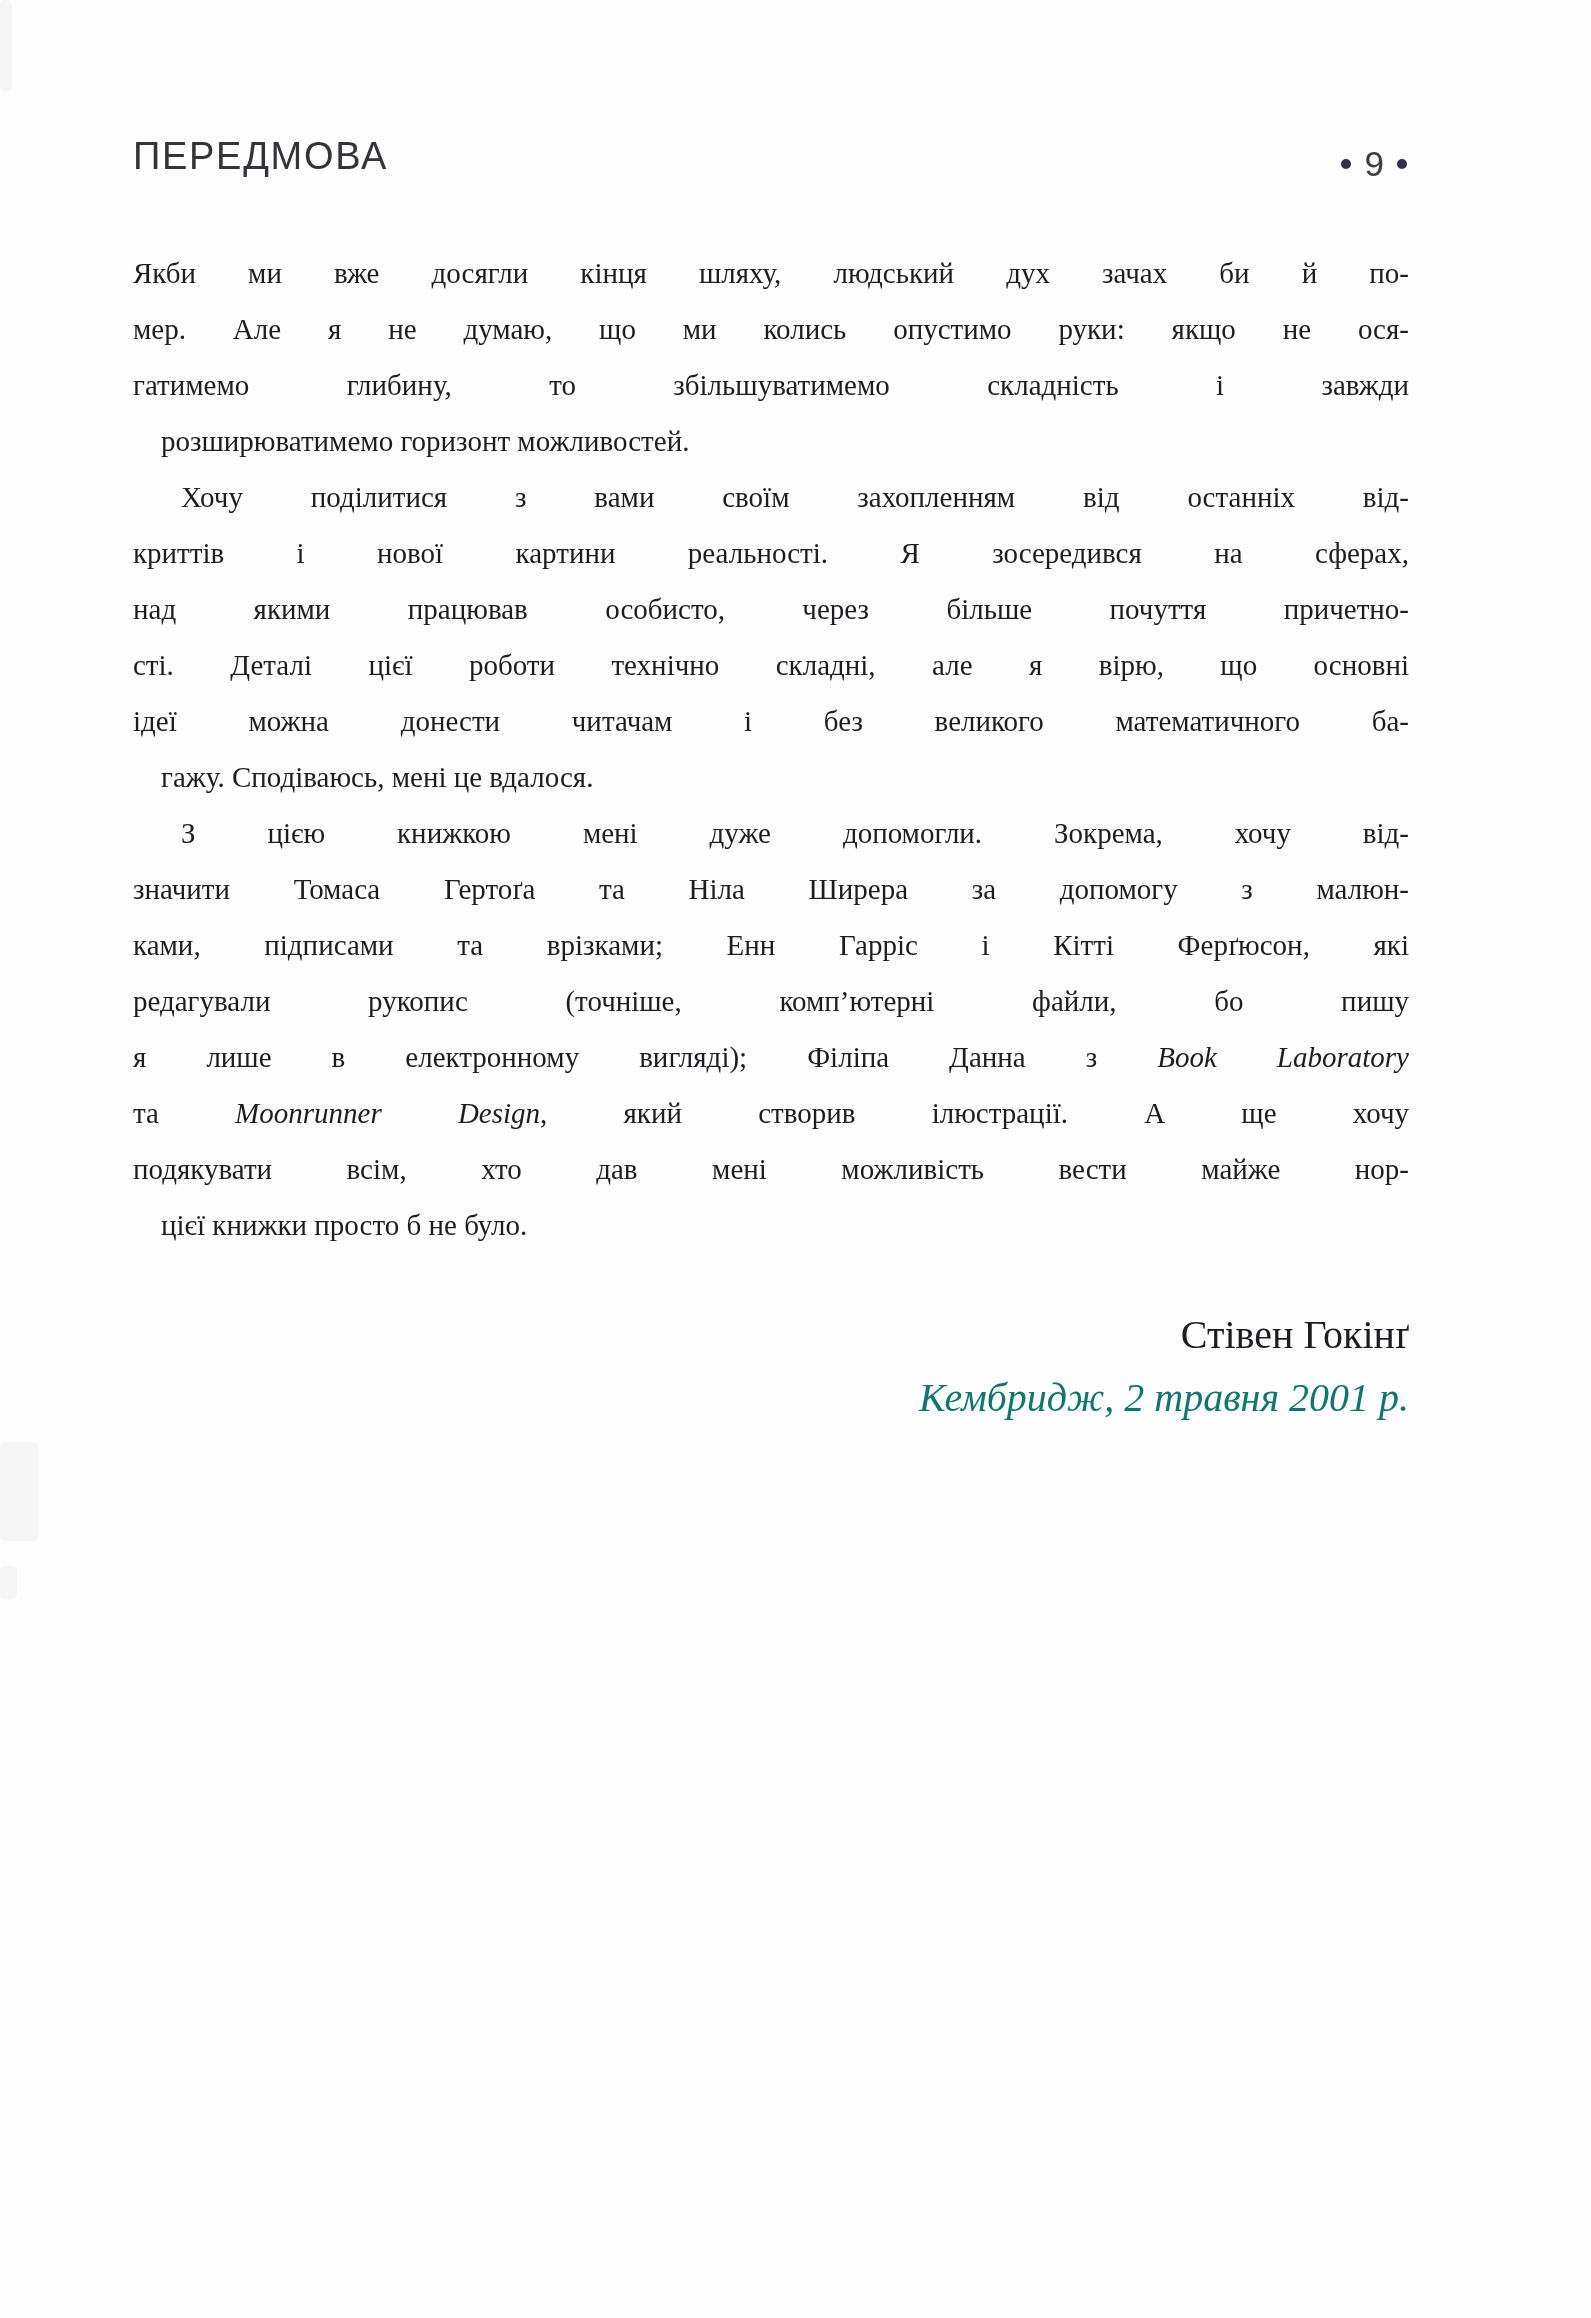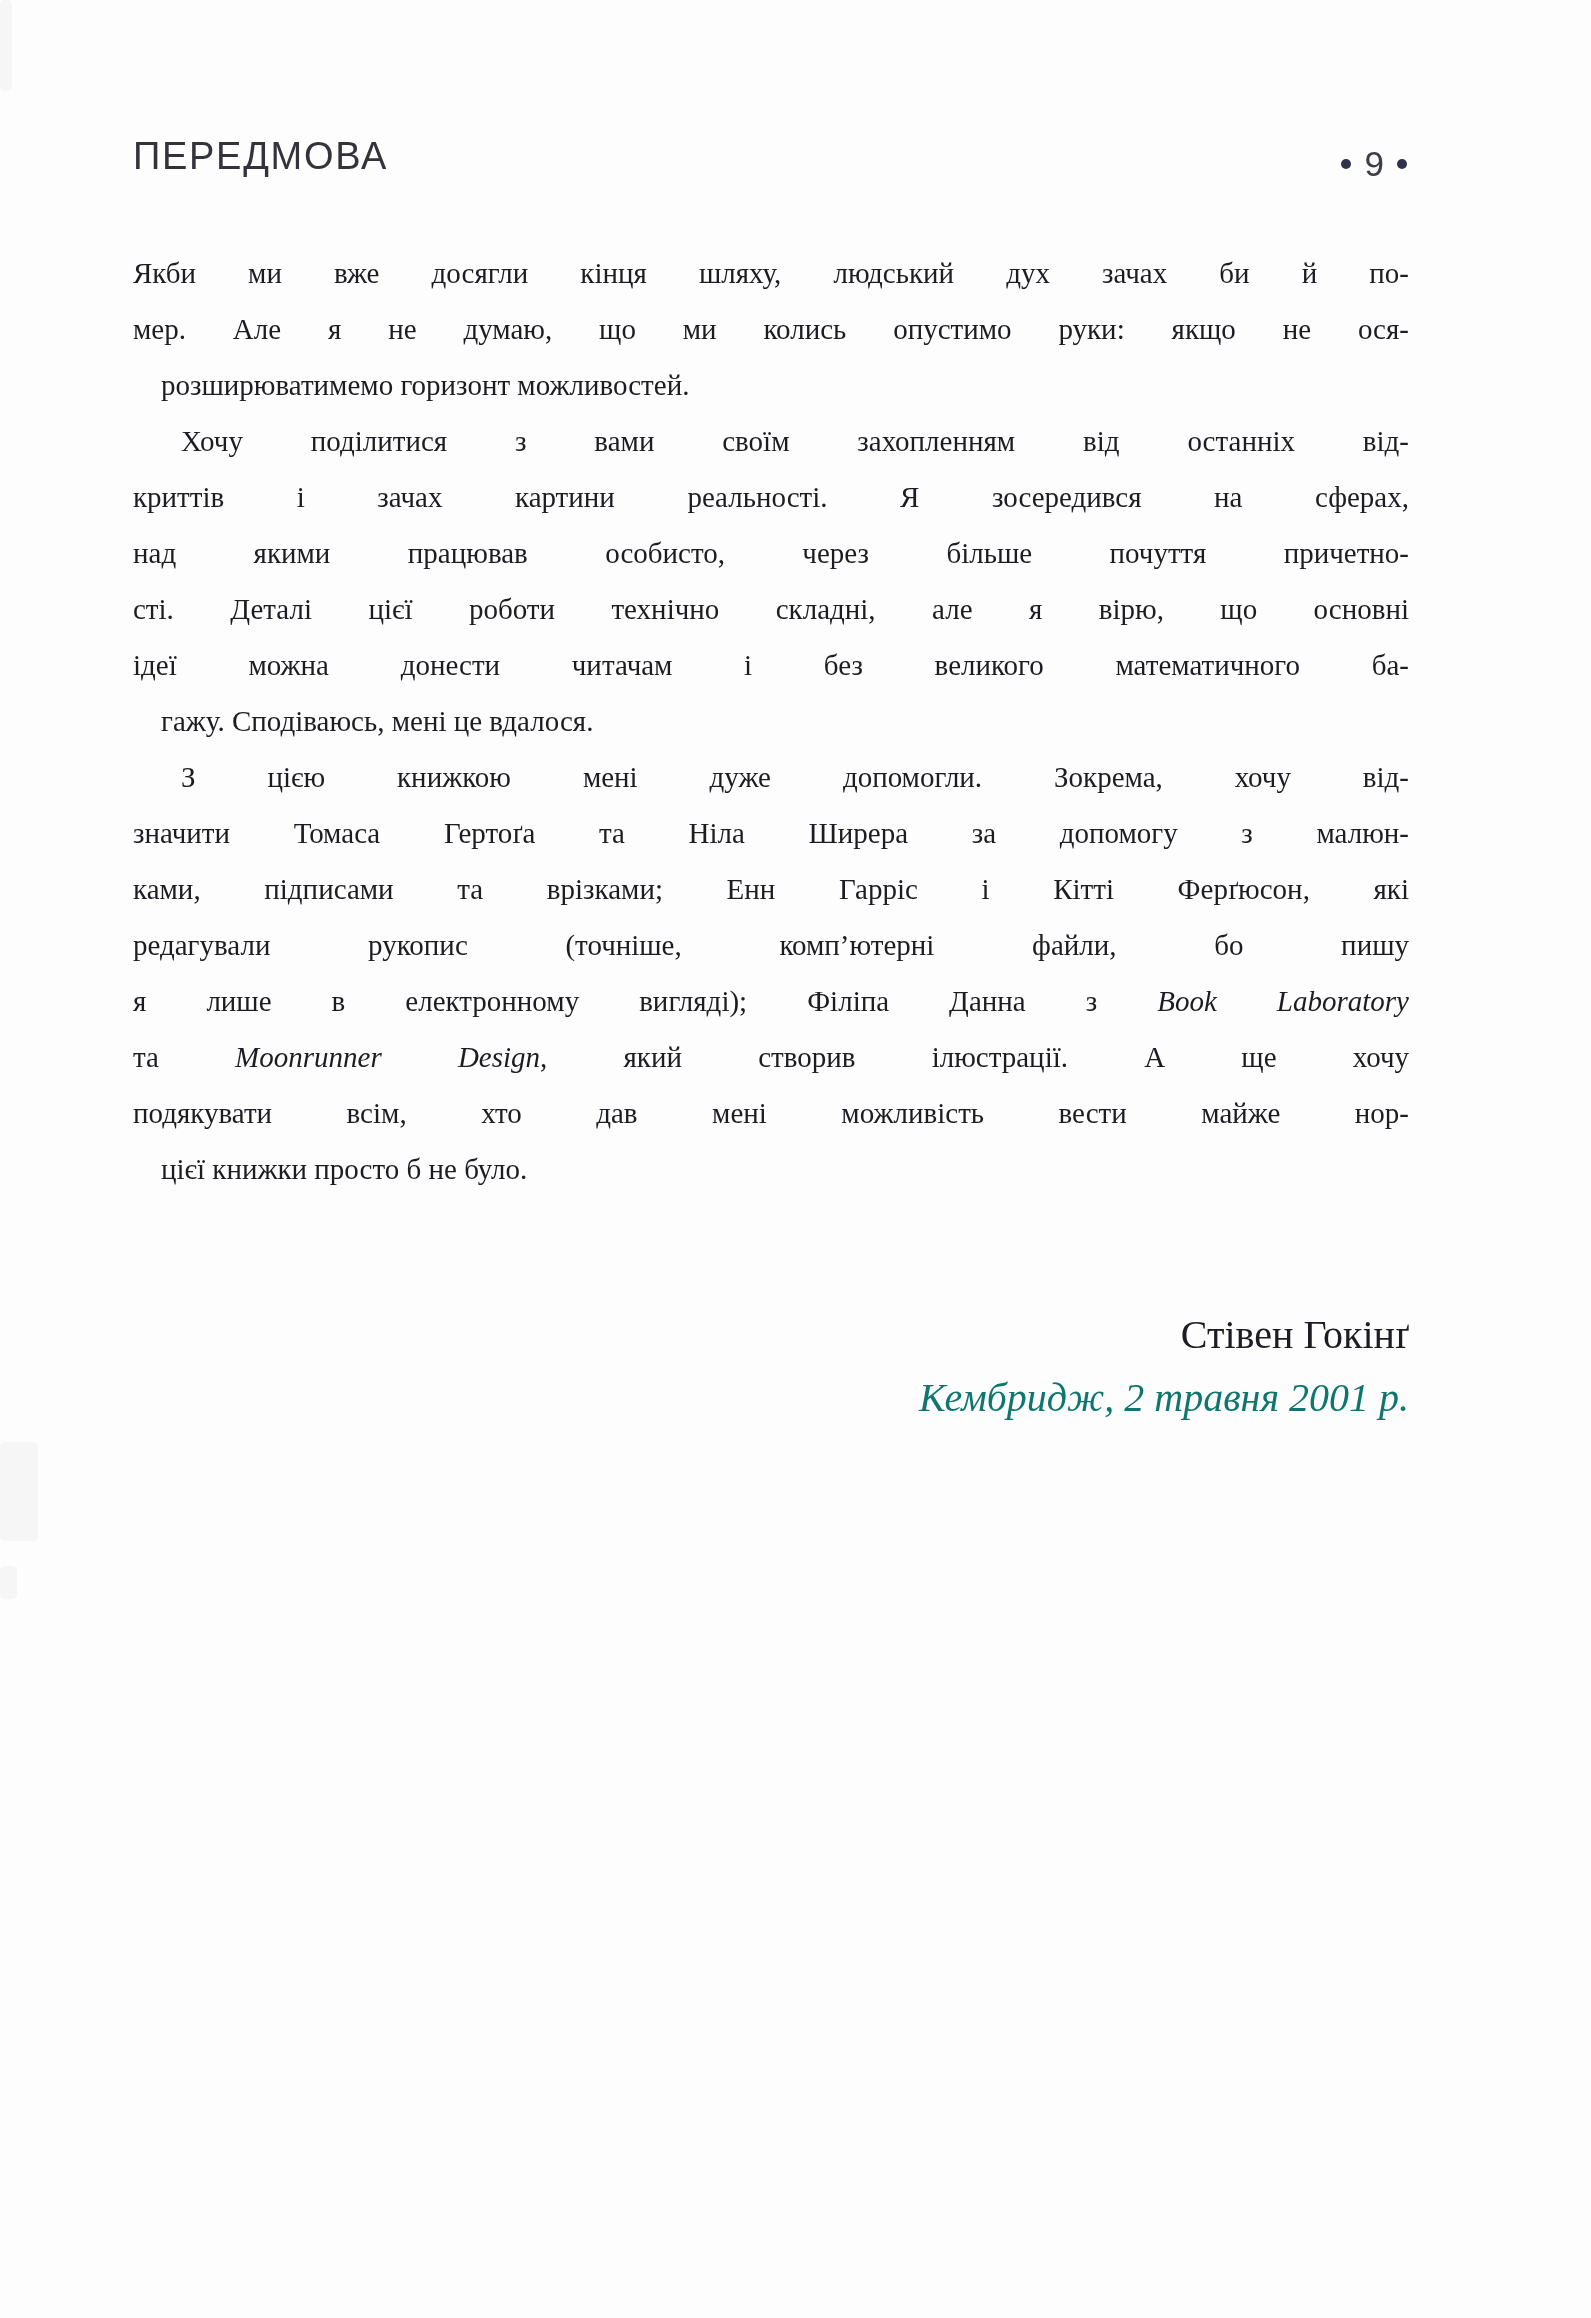--- a/index.html
+++ b/index.html
@@ -111,23 +111,24 @@
     <div class="page-number-group">
       <span class="pn-dot"></span>
       <span class="page-number">9</span>
       <span class="pn-dot"></span>
     </div>
   </div>
 
   <div class="text-block">
       <div class="line">Якби ми вже досягли кінця шляху, людський дух зачах би й по-</div>
       <div class="line">мер. Але я не думаю, що ми колись опустимо руки: якщо не ося-</div>
+      <div class="line">гатимемо глибину, то збільшуватимемо складність і завжди</div>
       <div class="line par-end">розширюватимемо горизонт можливостей.</div>
       <div class="line indent">Хочу поділитися з вами своїм захопленням від останніх від-</div>
-      <div class="line">криттів і зачах картини реальності. Я зосередився на сферах,</div>
+      <div class="line">криттів і нової картини реальності. Я зосередився на сферах,</div>
       <div class="line">над якими працював особисто, через більше почуття причетно-</div>
       <div class="line">сті. Деталі цієї роботи технічно складні, але я вірю, що основні</div>
       <div class="line">ідеї можна донести читачам і без великого математичного ба-</div>
       <div class="line par-end">гажу. Сподіваюсь, мені це вдалося.</div>
       <div class="line indent">З цією книжкою мені дуже допомогли. Зокрема, хочу від-</div>
       <div class="line">значити Томаса Гертоґа та Ніла Ширера за допомогу з малюн-</div>
       <div class="line">ками, підписами та врізками; Енн Гарріс і Кітті Ферґюсон, які</div>
       <div class="line">редагували рукопис (точніше, комп’ютерні файли, бо пишу</div>
       <div class="line"><span>я лише в електронному вигляді); Філіпа Данна з </span><span class="it">Book Laboratory</span></div>
       <div class="line"><span>та </span><span class="it">Moonrunner Design</span><span>, який створив ілюстрації. А ще хочу</span></div>

